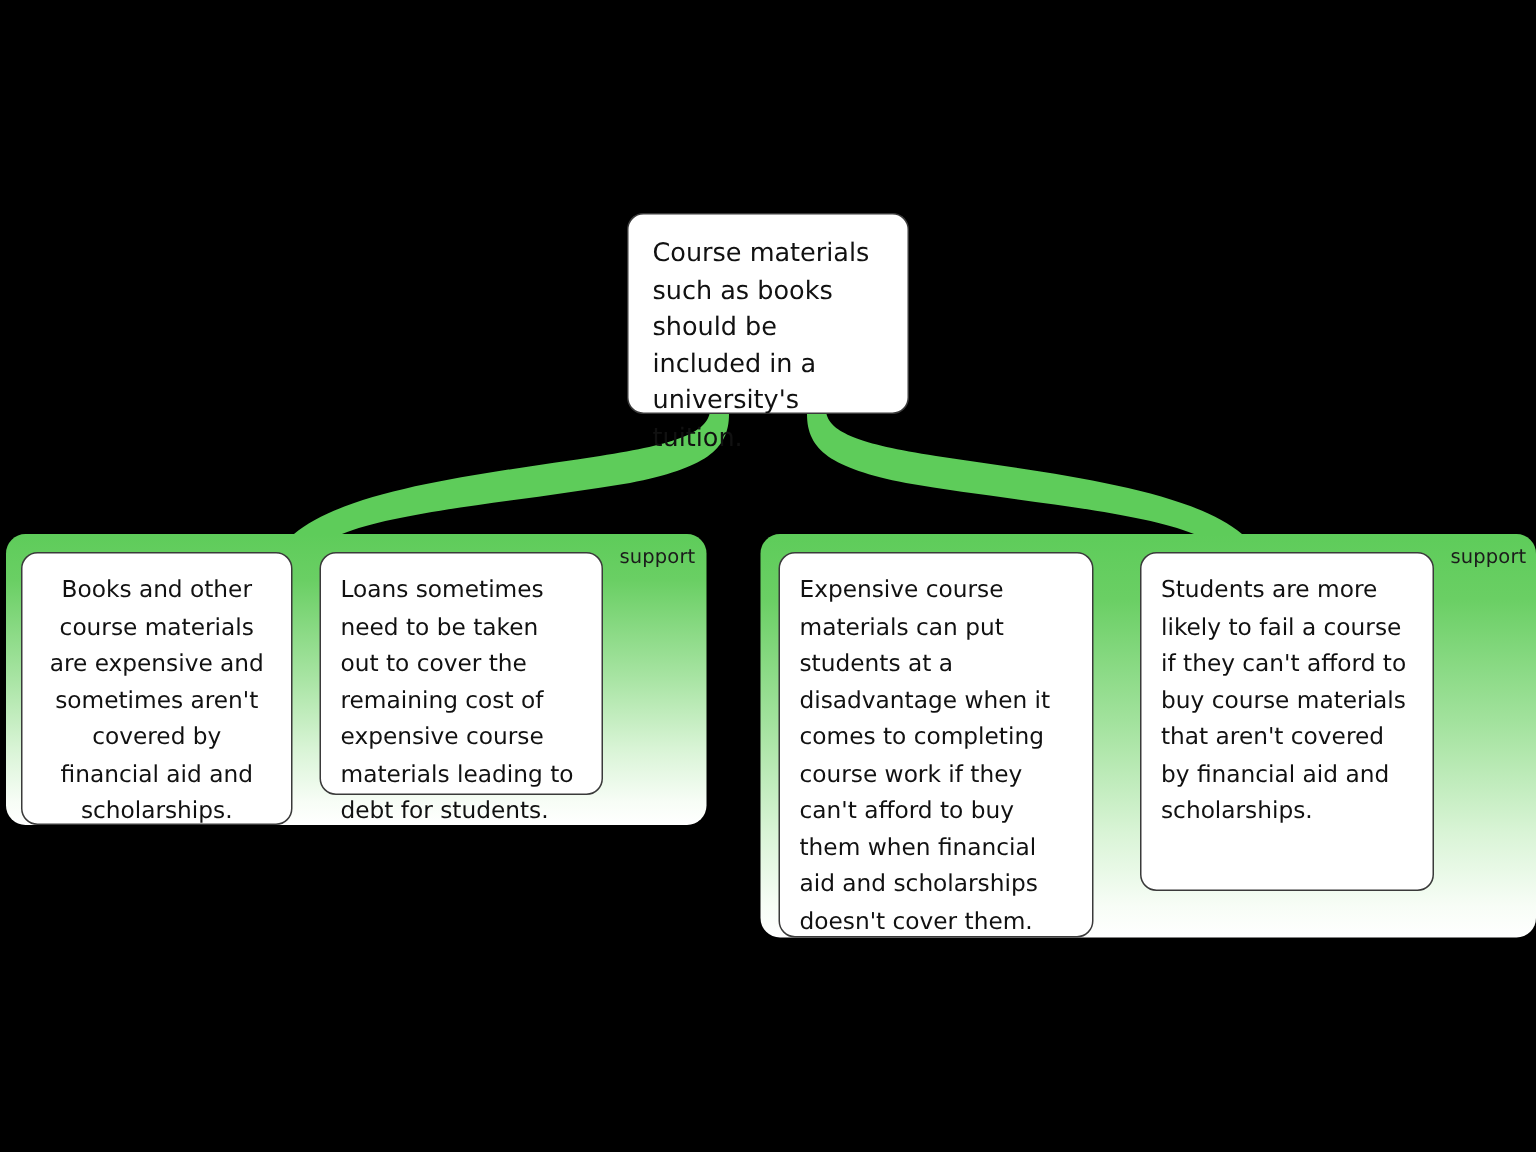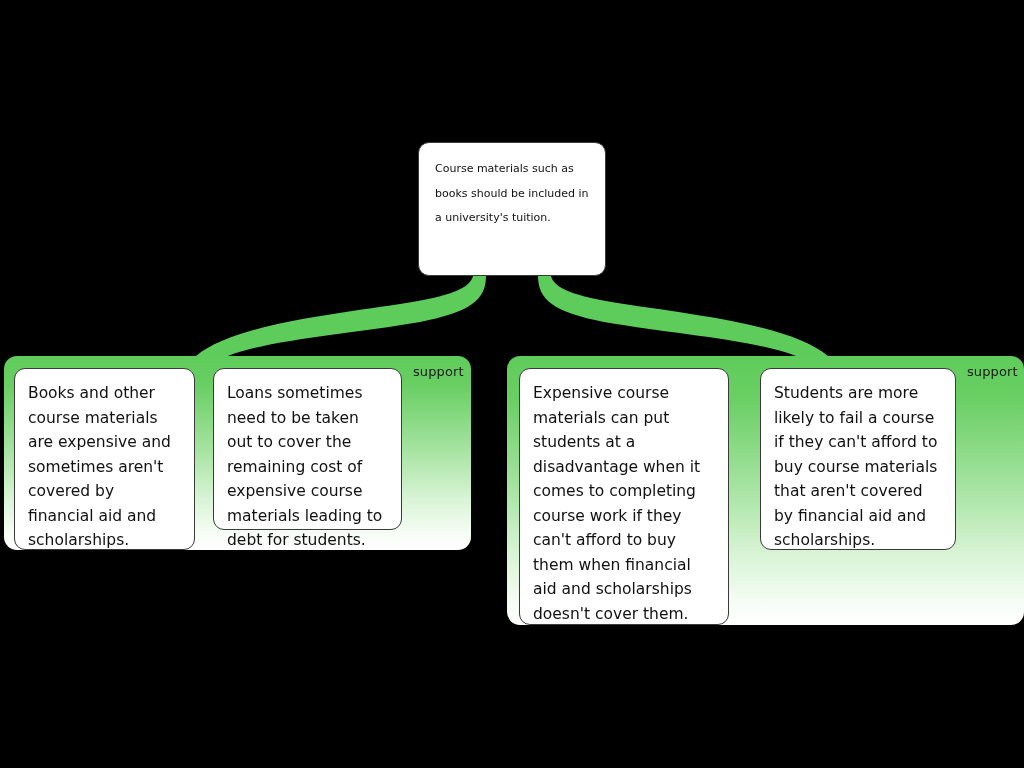--- a/index.html
+++ b/index.html
@@ -12,21 +12,21 @@
 
   
   .node-root{
     position:absolute;
     background:#fff;
     border:1.5px solid #3a3a3a;
     border-radius:11px;
     box-sizing:border-box;
     padding:14px 16px 12px 16px;
     color:#111;
-    font-size:11px;
+    font-size:17px;
     line-height:24.5px;
     white-space:pre-line;
     z-index:5;
   }
 
   
   .group{
     position:absolute;
     box-sizing:border-box;
     border-radius:13px;
@@ -76,27 +76,27 @@
              C 674 334, 756 340, 796 356
              L 828 356
              C 792 326, 704 316, 624 304
              C 572 296, 554 288, 551 276 Z"></path>
   </svg>
 
   <div class="group" id="group-0" style="left: 4px; top: 356px; width: 467px; height: 194px;">
     <span class="support-tag" style="left: 409px;">support</span>
   </div>
 
-  <div class="leaf" id="leaf-0-0" style="left: 14px; top: 368px; width: 181px; height: 182px;">Books and other course materials are expensive and sometimes aren't covered by financial aid and scholarships.</div>
+  <div class="leaf" id="leaf-0-0" style="left: 14px; top: 368px; width: 181px; height: 182px; text-align: center;">Books and other course materials are expensive and sometimes aren't covered by financial aid and scholarships.</div>
 
   <div class="leaf" id="leaf-0-1" style="left: 213px; top: 368px; width: 189px; height: 162px;">Loans sometimes need to be taken out to cover the remaining cost of expensive course materials leading to debt for students.</div>
 
   <div class="group" id="group-1" style="left: 507px; top: 356px; width: 517px; height: 269px;">
     <span class="support-tag" style="left: 460px;">support</span>
   </div>
 
   <div class="leaf" id="leaf-1-0" style="left: 519px; top: 368px; width: 210px; height: 257px;">Expensive course materials can put students at a disadvantage when it comes to completing course work if they can't afford to buy them when financial aid and scholarships doesn't cover them.</div>
 
-  <div class="leaf" id="leaf-1-1" style="left: 760px; top: 368px; width: 196px; height: 182px;">Students are more likely to fail a course if they can't afford to buy course materials that aren't covered by financial aid and scholarships.</div>
+  <div class="leaf" id="leaf-1-1" style="left: 760px; top: 368px; width: 196px; height: 226px;">Students are more likely to fail a course if they can't afford to buy course materials that aren't covered by financial aid and scholarships.</div>
 
   <div class="node-root" id="node-root" style="left: 418px; top: 142px; width: 188px; height: 134px;">Course materials such as books should be included in a university's tuition.</div>
 
 </div>
 
 </body></html>

